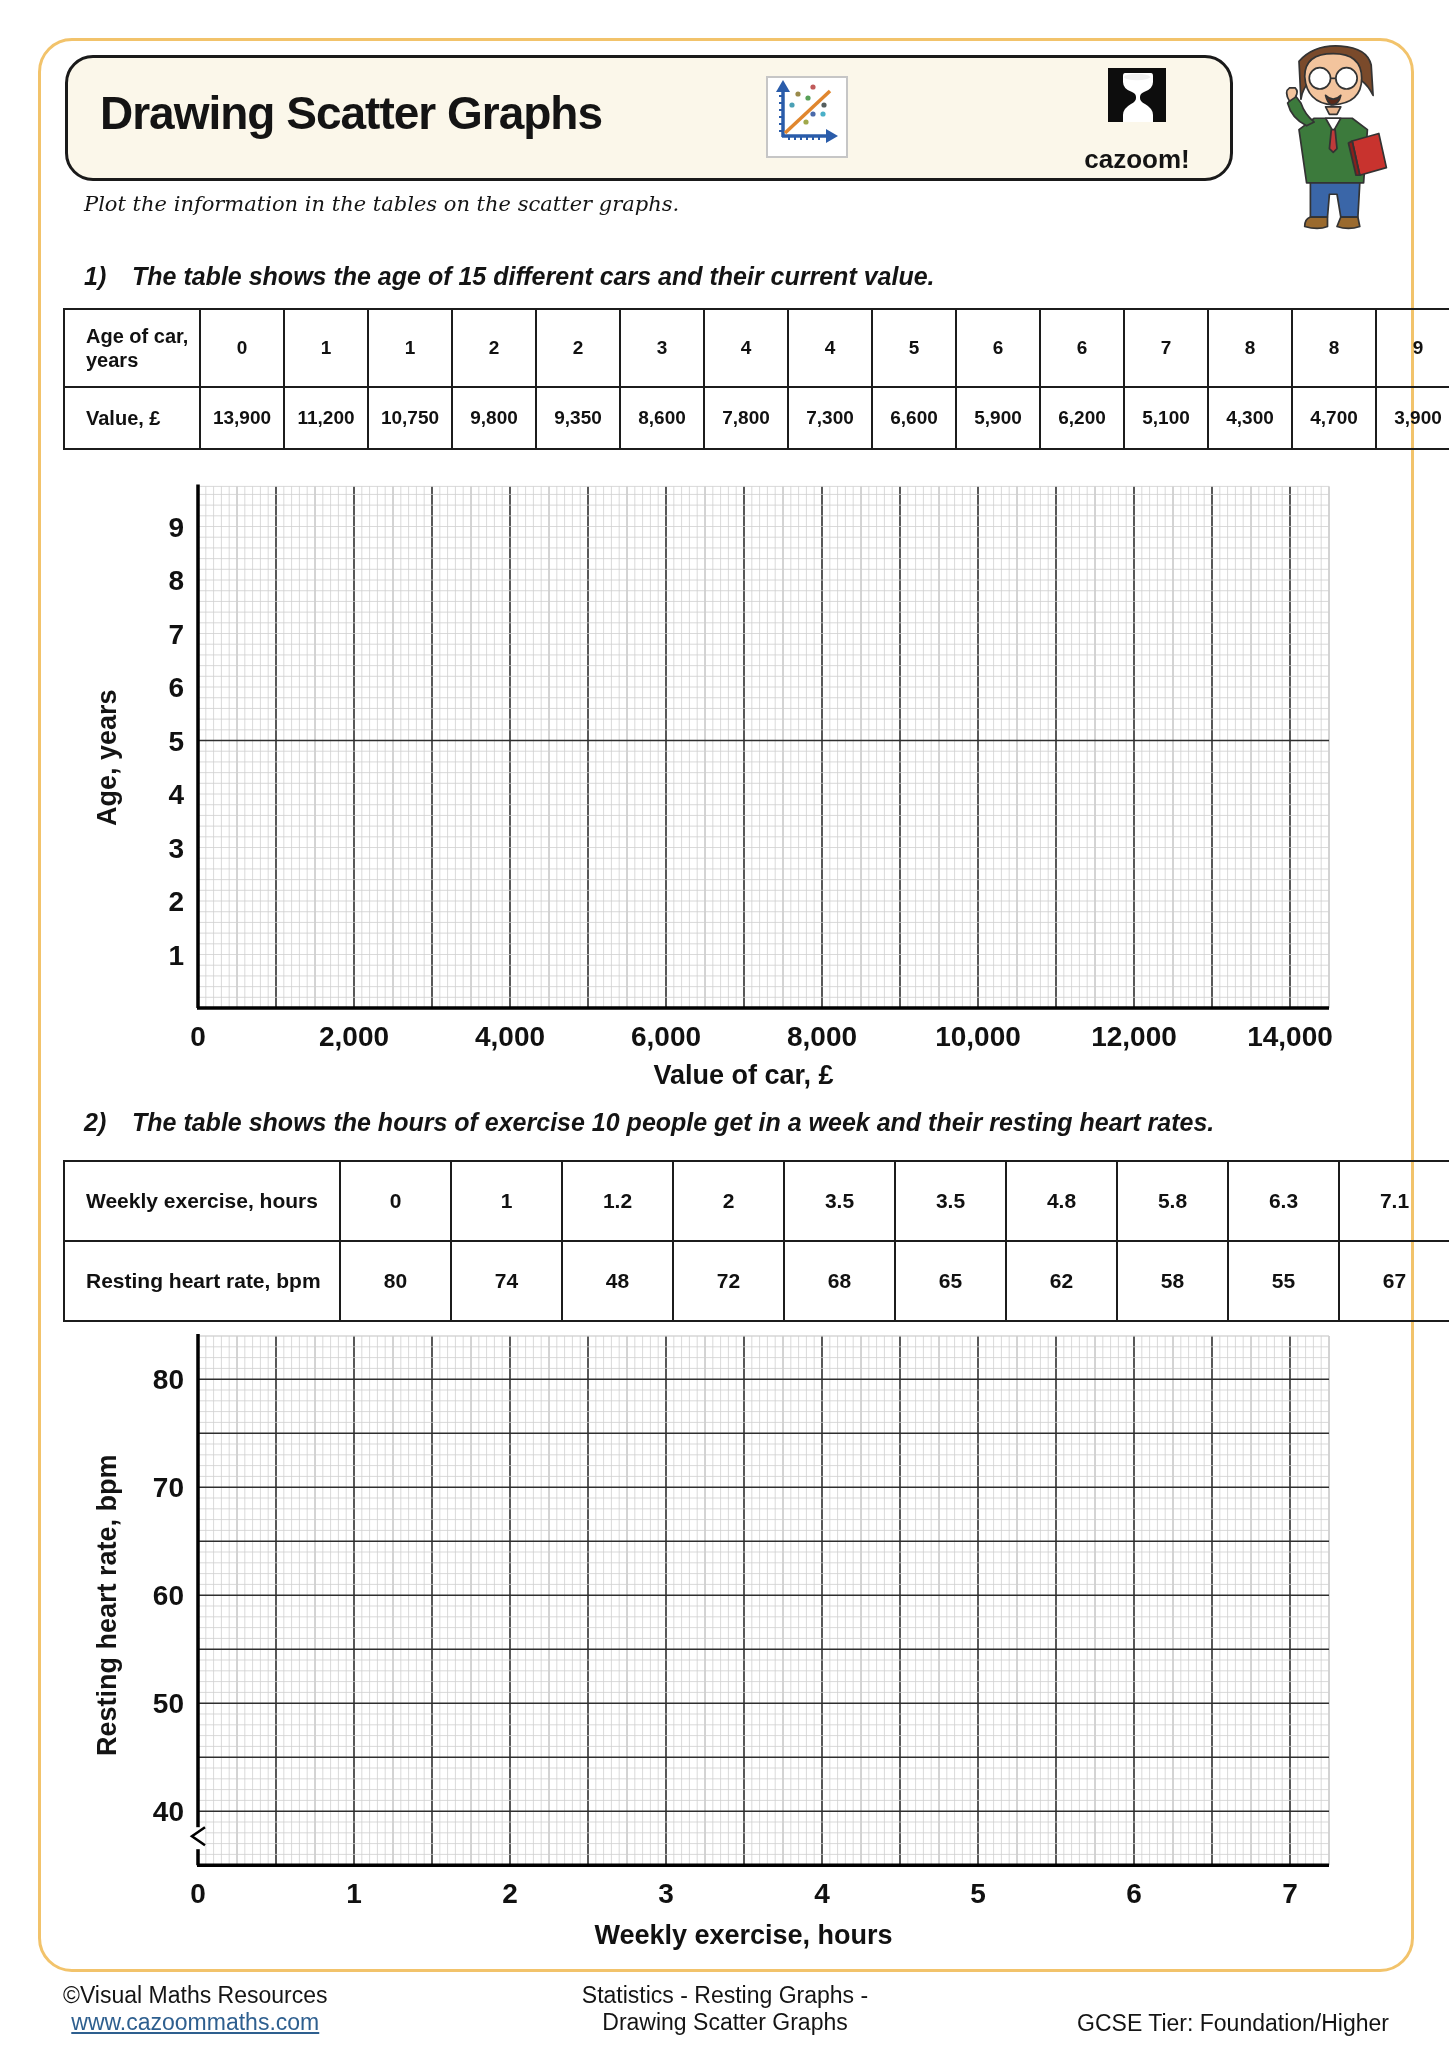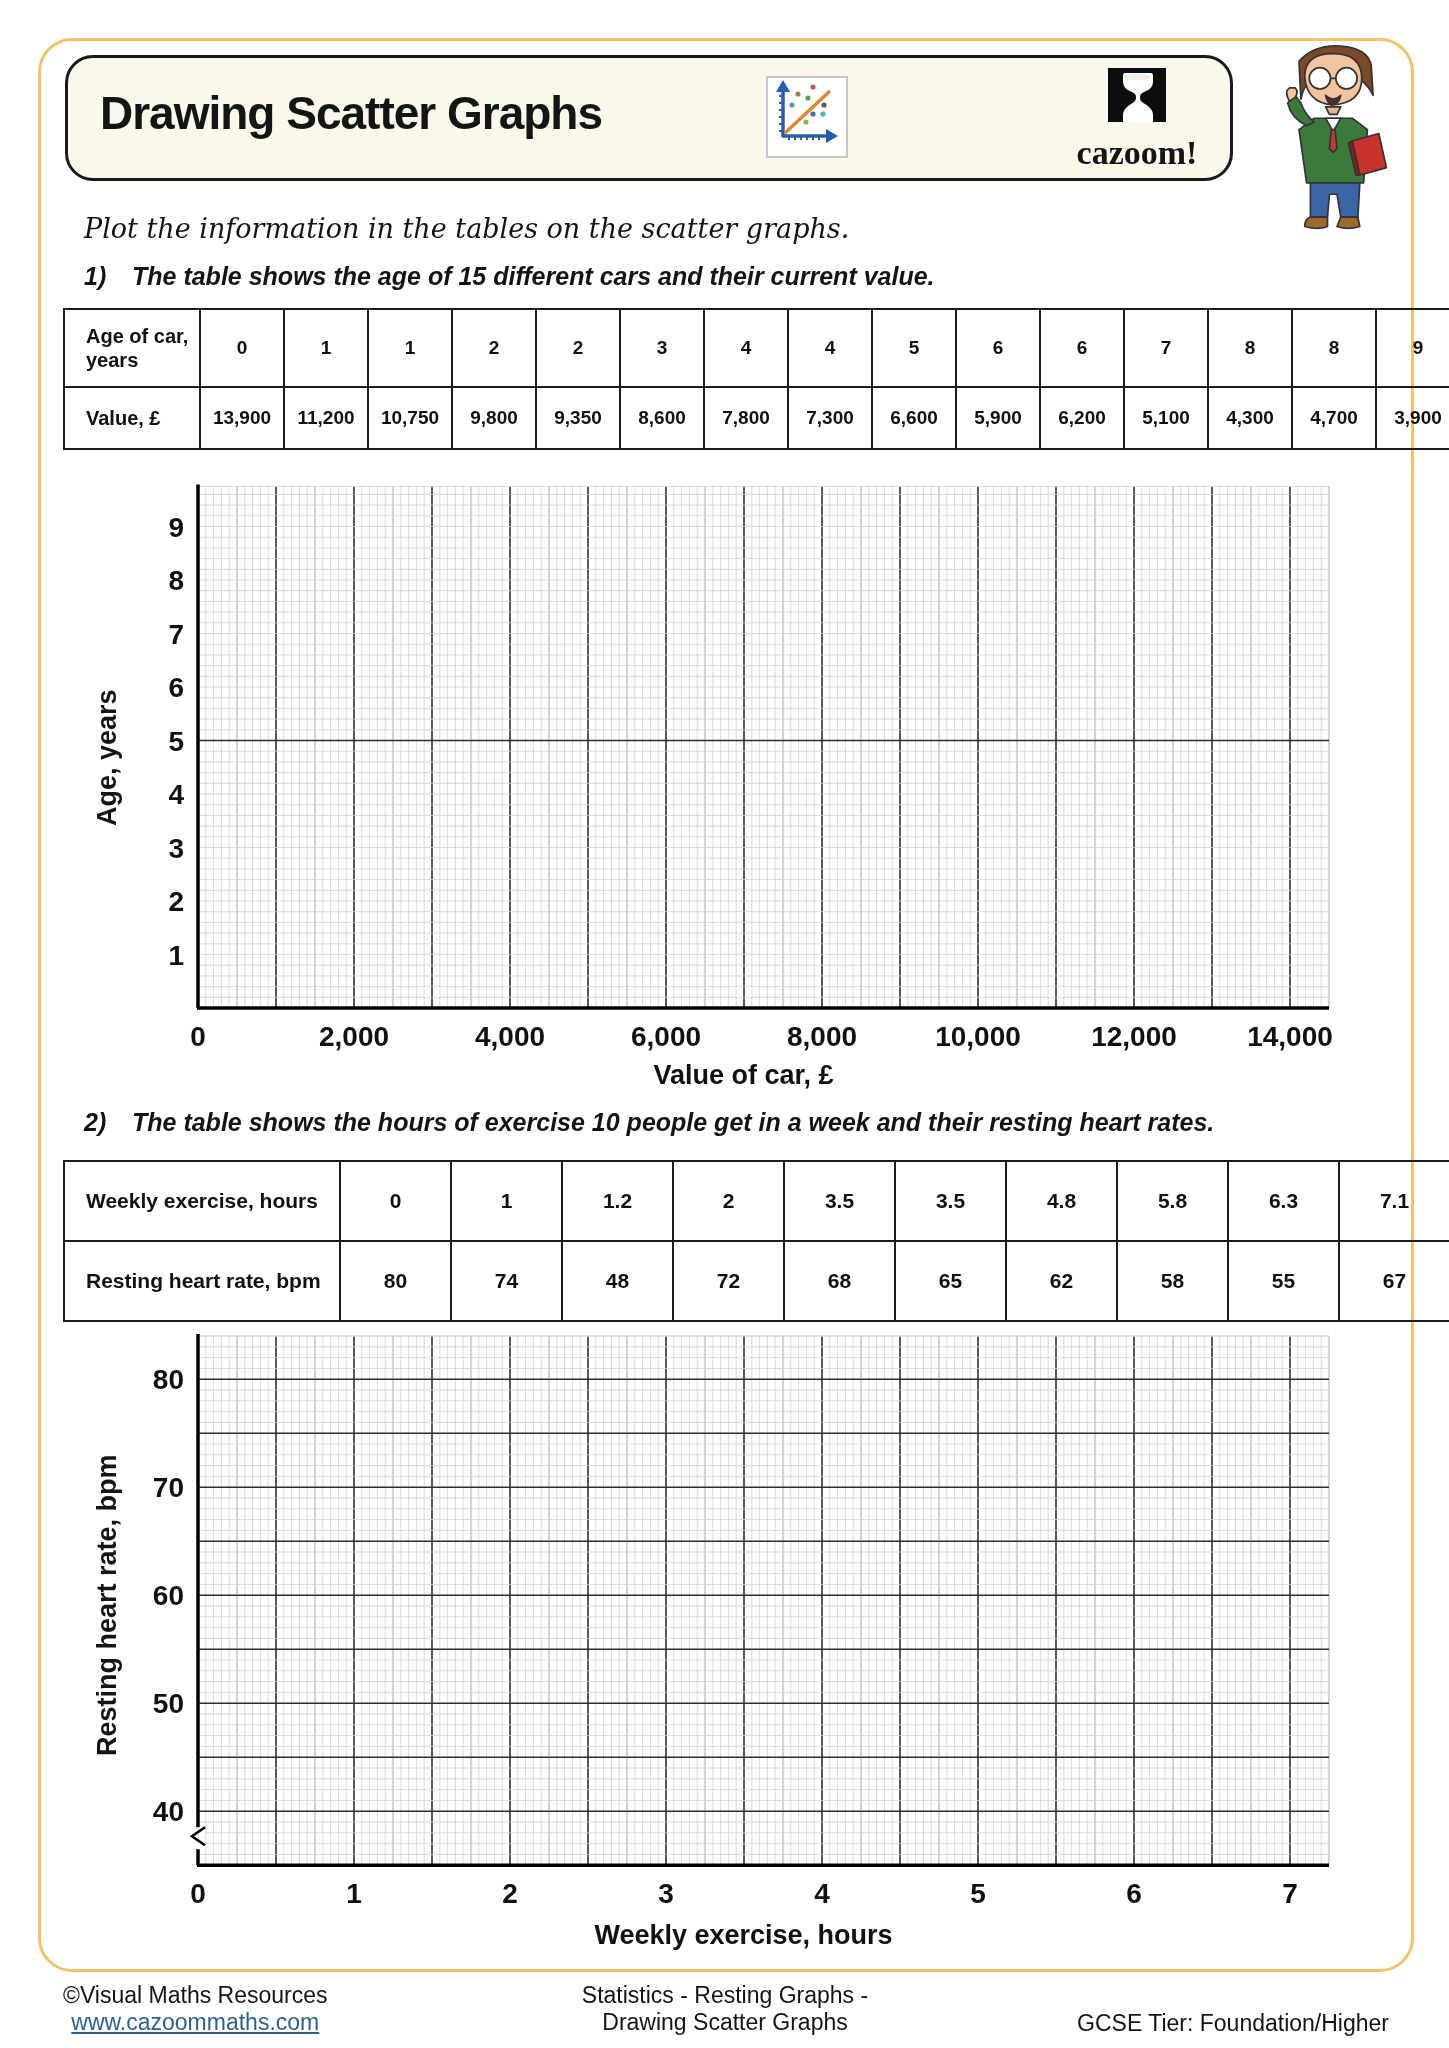--- a/index.html
+++ b/index.html
@@ -7,25 +7,25 @@
         font-family:"Liberation Sans",sans-serif;color:#141414;}
   .outer-frame{position:absolute;left:38px;top:38px;width:1370px;height:1928px;
         border:3px solid #f2c36b;border-radius:34px;}
   
   .header-box{position:absolute;left:65px;top:55px;width:1162px;height:120px;
         border:3px solid #1a1a1a;border-radius:28px;background:#fbf7ea;}
   .title{position:absolute;left:32px;top:28px;font-size:46px;font-weight:bold;letter-spacing:-1px;}
   .scatter-icon-box{position:absolute;left:698px;top:18px;width:78px;height:78px;
         background:#fff;border:2px solid #c6c6c6;}
   .brand-block{position:absolute;right:28px;top:10px;width:130px;text-align:center;}
-  .brand-text{font-family:Liberation Serif, serif;font-weight:bold;font-size:34px;margin-top:8px;letter-spacing:0px;}
+  .brand-text{font-family:Liberation Sans, sans-serif;font-weight:bold;font-size:26px;margin-top:18px;letter-spacing:0px;}
   .teacher{position:absolute;left:1242px;top:42px;}
   
-  .instruction{position:absolute;left:84px;top:213px;font-family:"DejaVu Serif",serif;
-        font-style:italic;font-size:27px;}
+  .instruction{position:absolute;left:84px;top:192px;font-family:"DejaVu Serif",serif;
+        font-style:italic;font-size:21px;}
   .q-head{position:absolute;font-size:25px;font-weight:bold;font-style:italic;}
   .q1-head{left:84px;top:262px;}
   .q2-head{left:84px;top:1108px;}
   .qnum{display:inline-block;width:48px;}
   
   table.dtable{position:absolute;border-collapse:collapse;table-layout:fixed;
         font-size:20px;font-weight:bold;color:#111;}
   table.dtable th,table.dtable td{border:2px solid #1c1c1c;}
   table.dtable th{text-align:left;padding-left:21px;font-weight:bold;line-height:1.2;}
   table.dtable td{text-align:center;}

